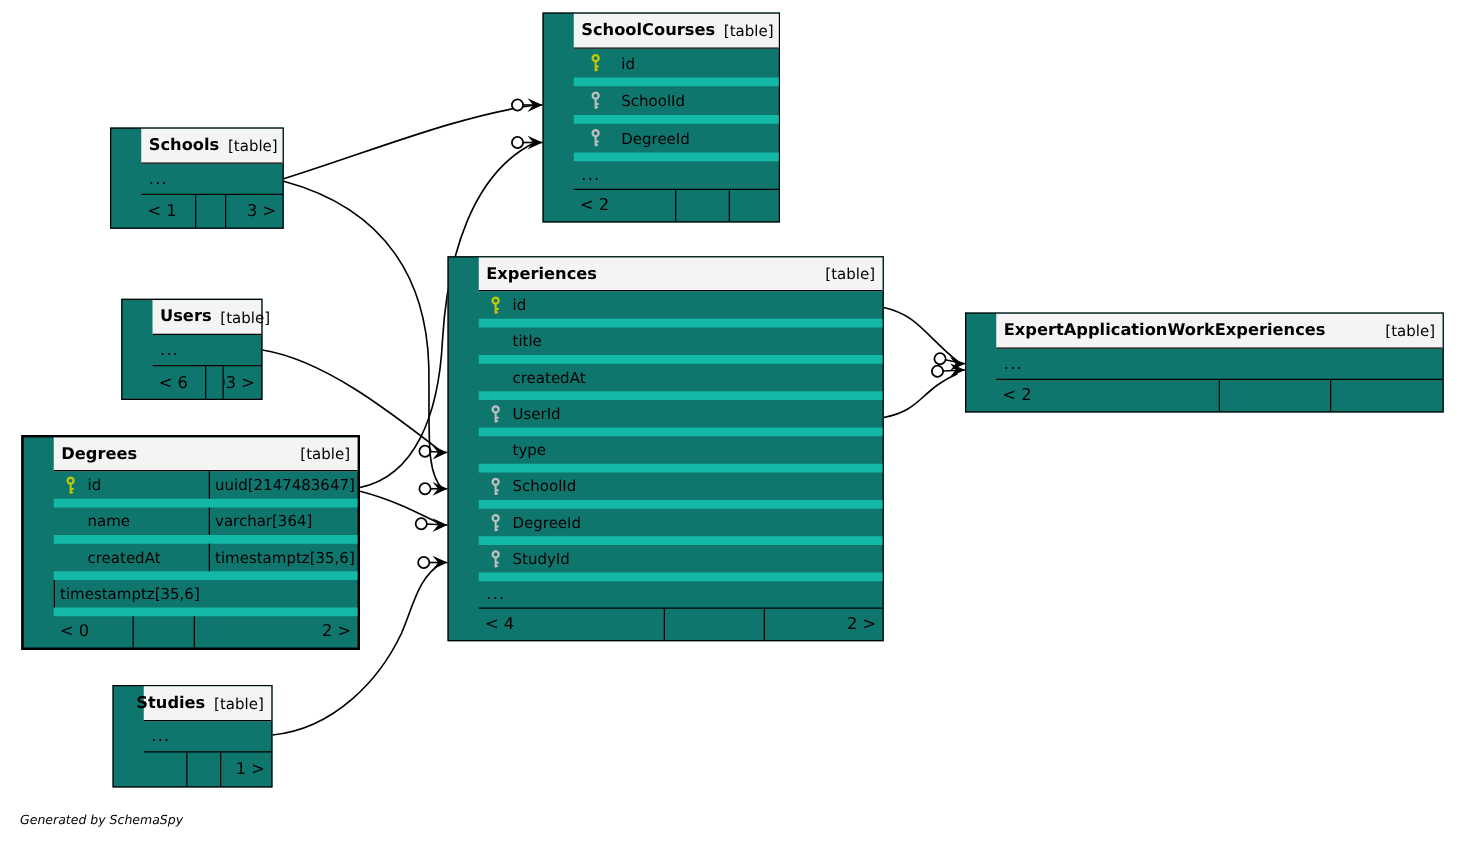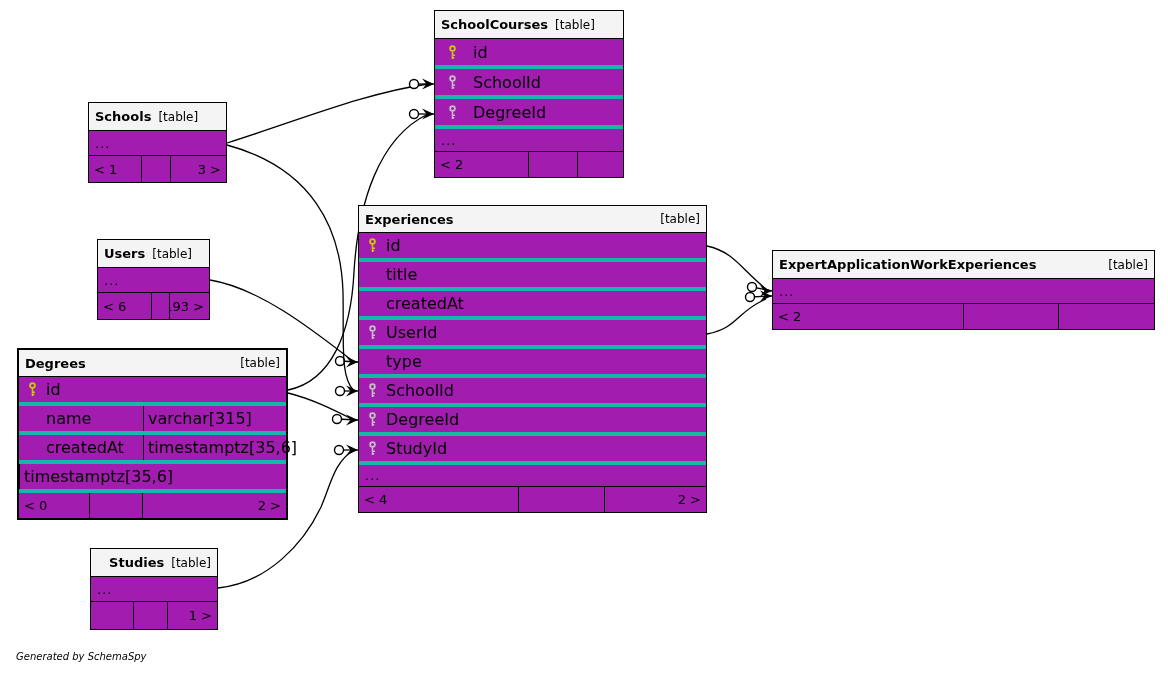--- a/index.html
+++ b/index.html
@@ -1,25 +1,25 @@
 <!DOCTYPE html>
 <html><head>
 <meta charset="utf-8">
 <style>
   html,body{margin:0;padding:0;background:#ffffff;}
   body{width:1168px;height:681px;position:relative;font-family:"DejaVu Sans",sans-serif;color:#000;}
   #diagram{position:absolute;inset:0;}
   svg.wires{position:absolute;left:0;top:0;z-index:1;pointer-events:none;}
-  .tbl{position:absolute;z-index:2;background:#a21caf;border:1px solid #000;box-sizing:border-box;}
+  .tbl{position:absolute;z-index:2;background:#0f766e;border:1px solid #000;box-sizing:border-box;padding-left:24px;}
   .tbl.em{border-width:2px;}
   .hdr{display:flex;align-items:center;gap:7px;padding:0 6px;background:#f4f4f4;border-bottom:1px solid #000;box-sizing:border-box;}
   .hdr.spread{justify-content:space-between;}
   .nm{font-weight:bold;font-size:13px;white-space:nowrap;}
   .tag{font-size:12px;white-space:nowrap;}
-  .crow{display:flex;align-items:stretch;border-bottom:4px solid #14b8a6;box-sizing:border-box;font-size:16px;}
+  .crow{display:flex;align-items:stretch;border-bottom:7px solid #14b8a6;box-sizing:border-box;font-size:12px;}
   .cleft{display:flex;align-items:center;gap:9px;padding-left:9px;box-sizing:border-box;flex:1 1 auto;}
   .cleft .ksp{flex:0 0 9px;height:15px;display:inline-flex;align-items:center;}
   .ctype{border-left:1px solid #000;display:flex;align-items:center;padding-left:4px;box-sizing:border-box;flex:1 1 auto;}
   .ell{display:flex;align-items:center;padding-left:6px;border-bottom:1px solid #000;box-sizing:border-box;font-size:13px;letter-spacing:1px;}
   .ftr{display:flex;box-sizing:border-box;font-size:13px;}
   .fc{box-sizing:border-box;border-right:1px solid #000;display:flex;align-items:center;padding:0 5px;white-space:nowrap;overflow:hidden;}
   .fc:last-child{border-right:none;}
   .fc.end{justify-content:flex-end;}
   .note{position:absolute;left:16px;top:651px;font-size:10px;z-index:2;font-style:italic;}
 </style>
@@ -104,27 +104,28 @@
       <div class="crow" style="height: 29px;">
         <div class="cleft" style="flex: 0 0 124px;">
           <span class="ksp">
             <svg width="9" height="15" viewBox="0 0 9 15">
               <circle cx="4.5" cy="3.5" r="2.4" fill="none" stroke="#c9c900" stroke-width="1.8"></circle>
               <path d="M4.5 5.9 L4.5 14 M4.5 10.2 L7 10.2 M4.5 12.8 L6.3 12.8" stroke="#c9c900" stroke-width="1.6" fill="none"></path>
             </svg>
           </span>
           <span>id</span>
         </div>
+        <div class="ctype">uuid[2147483647]</div>
       </div>
       <div class="crow" style="height: 29px;">
         <div class="cleft" style="flex: 0 0 124px;">
           <span class="ksp"></span>
           <span>name</span>
         </div>
-        <div class="ctype">varchar[315]</div>
+        <div class="ctype">varchar[364]</div>
       </div>
       <div class="crow" style="height: 29px;">
         <div class="cleft" style="flex: 0 0 124px;">
           <span class="ksp"></span>
           <span>createdAt</span>
         </div>
         <div class="ctype">timestamptz[35,6]</div>
       </div>
       <div class="crow" style="height: 29px;">
         <div class="ctype">timestamptz[35,6]</div>

